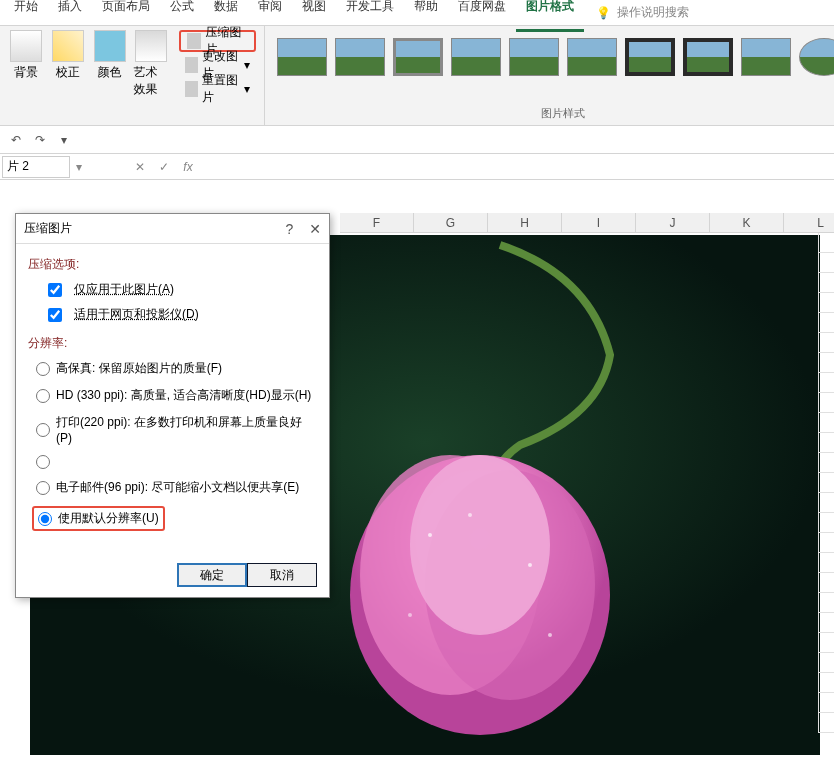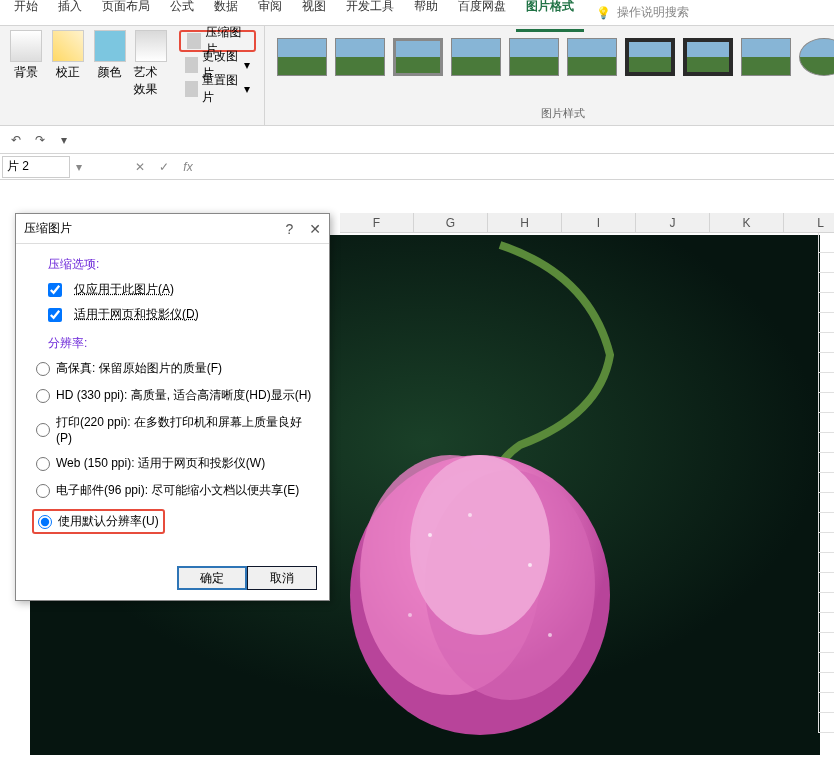--- a/index.html
+++ b/index.html
@@ -48,21 +48,21 @@
     .col-headers { position: absolute; top: 33px; left: 340px; display: flex; height: 20px; }
     .col-h { width: 74px; text-align: center; border-right: 1px solid #d4d4d4; border-bottom: 1px solid #d4d4d4; color: #555; line-height: 20px; background: #f0f0f0; }
     
     .flower-image { position: absolute; top: 55px; left: 30px; width: 790px; height: 520px; background: #1a3020; overflow: hidden; }
     
     .dialog { position: absolute; top: 33px; left: 15px; width: 315px; background: #fff; border: 1px solid #888; box-shadow: 2px 2px 8px rgba(0,0,0,0.3); z-index: 100; }
     .dialog-title { height: 30px; display: flex; align-items: center; justify-content: space-between; padding: 0 8px; border-bottom: 1px solid #ddd; }
     .dialog-title-right { display: flex; gap: 16px; }
     .dlg-close, .dlg-help { cursor: pointer; font-size: 14px; color: #555; }
     .dialog-body { padding: 12px; }
-    .section-label { margin-bottom: 8px; color: #6d28d9; margin-left: 20px; }
+    .section-label { margin-bottom: 8px; color: #7f1d1d; }
     .checkbox-row { display: flex; align-items: center; gap: 12px; margin-left: 20px; margin-bottom: 8px; }
     .checkbox-row input { width: 14px; height: 14px; }
     .dotted-lbl { text-decoration: underline dotted; }
     .radio-row { display: flex; align-items: center; gap: 6px; margin-left: 8px; margin-bottom: 10px; }
     .radio-row input { width: 14px; height: 14px; }
     .radio-row.highlighted { border: 2px solid #e74c3c; border-radius: 3px; padding: 2px 4px; margin-left: 4px; display: inline-flex; }
     .dialog-footer { display: flex; justify-content: flex-end; padding: 10px 12px; }
     .dlg-btn { width: 70px; height: 24px; border: 1px solid #0f172a; background: #f0f0f0; cursor: pointer; font-size: 12px; }
     .dlg-btn.primary { border: 2px solid #2e75b6; }
     
@@ -250,21 +250,20 @@
       <div class="radio-row">
         <input type="radio" name="res" style="">
         <span>HD (330 ppi): 高质量, 适合高清晰度(HD)显示(H)</span>
       </div>
       <div class="radio-row">
         <input type="radio" name="res" style="">
         <span>打印(220 ppi): 在多数打印机和屏幕上质量良好(P)</span>
       </div>
       <div class="radio-row">
         <input type="radio" name="res" style="">
-        <span>Web (150 ppi): 适用于网页和投影仪(W)</span>
       </div>
       <div class="radio-row">
         <input type="radio" name="res" style="">
         <span>电子邮件(96 ppi): 尽可能缩小文档以便共享(E)</span>
       </div>
       <div class="radio-row highlighted">
         <input type="radio" name="res" checked="" style="">
         <span>使用默认分辨率(U)</span>
       </div>
     </div>

